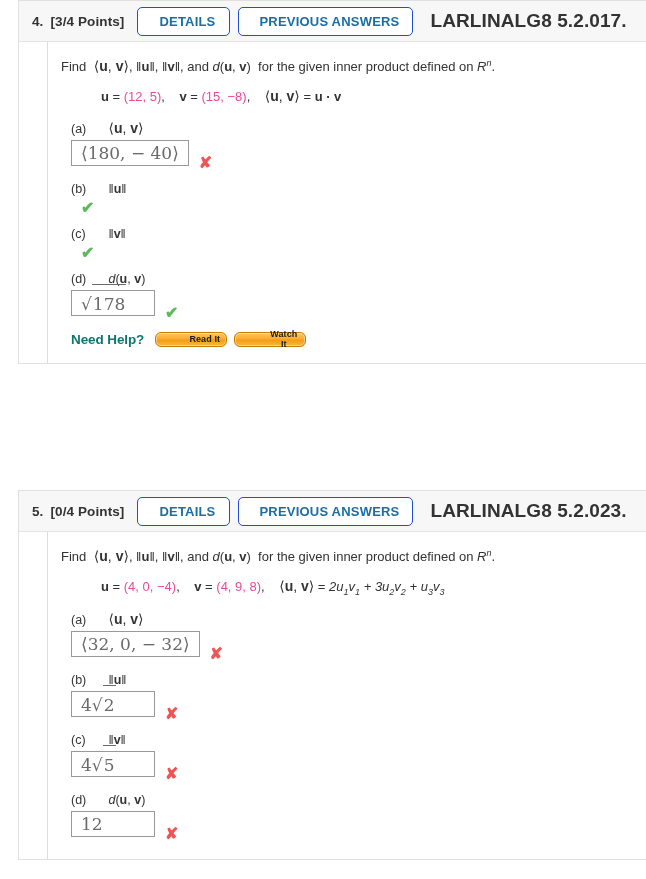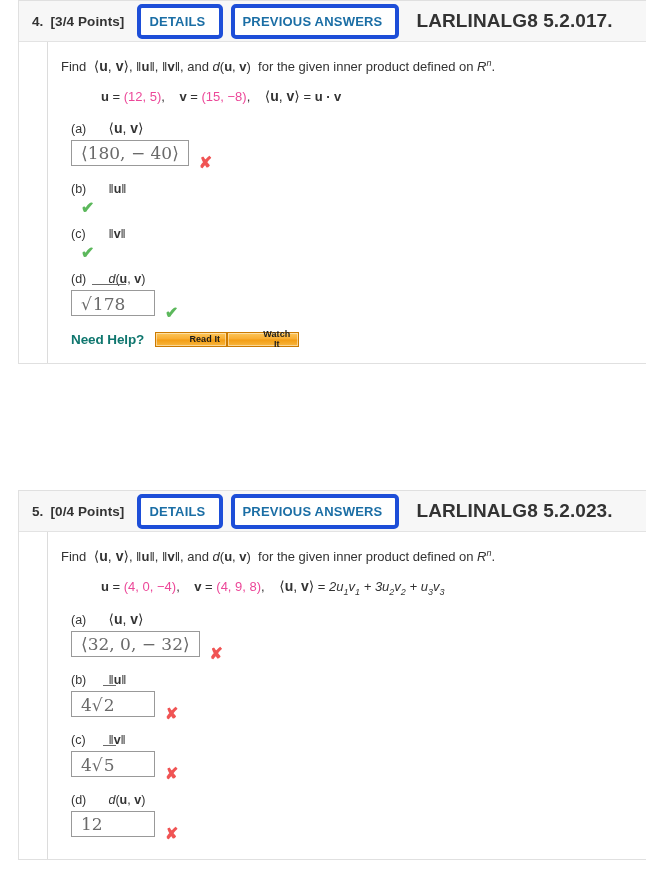--- a/index.html
+++ b/index.html
@@ -48,29 +48,29 @@
   }
   .q-points {
     font-weight: bold;
     font-size: 13.5px;
     color: #333;
     margin-right: 13px;
     letter-spacing: 0.1px;
   }
 
   .pill-btn {
-    border: 4px solid #1d4ed8;
+    border: 1px solid #1d4ed8;
     border-radius: 5px;
     background: #ffffff;
     color: #1b6ea5;
     font-family: "Liberation Sans", sans-serif;
     font-size: 13px;
     font-weight: 600;
     letter-spacing: 0.2px;
-    padding: 7px 13px 7px 8px;
+    padding: 7px 13px 7px 21px;
     margin-right: 8px;
     line-height: 1;
     cursor: pointer;
     white-space: nowrap;
   }
 
   .q-code {
     font-weight: bold;
     font-size: 19px;
     color: #333;
@@ -182,28 +182,29 @@
     color: #0f766e;
     font-weight: bold;
     font-size: 13.5px;
     margin-right: 11px;
     letter-spacing: -0.1px;
   }
   .help-btn {
     width: 72px;
     height: 15px;
     border: 1px solid #cc7a00;
-    border-radius: 0;
+    border-radius: 6px;
     background: linear-gradient(to bottom, #fcc65a 0%, #f9ab2e 48%, #f39c12 52%, #f8b73f 100%);
     color: #1a1a1a;
     font-size: 9px;
     font-weight: bold;
     display: flex;
     align-items: center;
     justify-content: center;
+    margin-right: 7px;
     cursor: pointer;
     box-sizing: border-box;
     box-shadow: inset 0 0 0 1px rgba(255,255,255,0.45);
     letter-spacing: 0.1px;
     padding-left: 33px;
   }
 </style>
 </head>
 <body>
 

